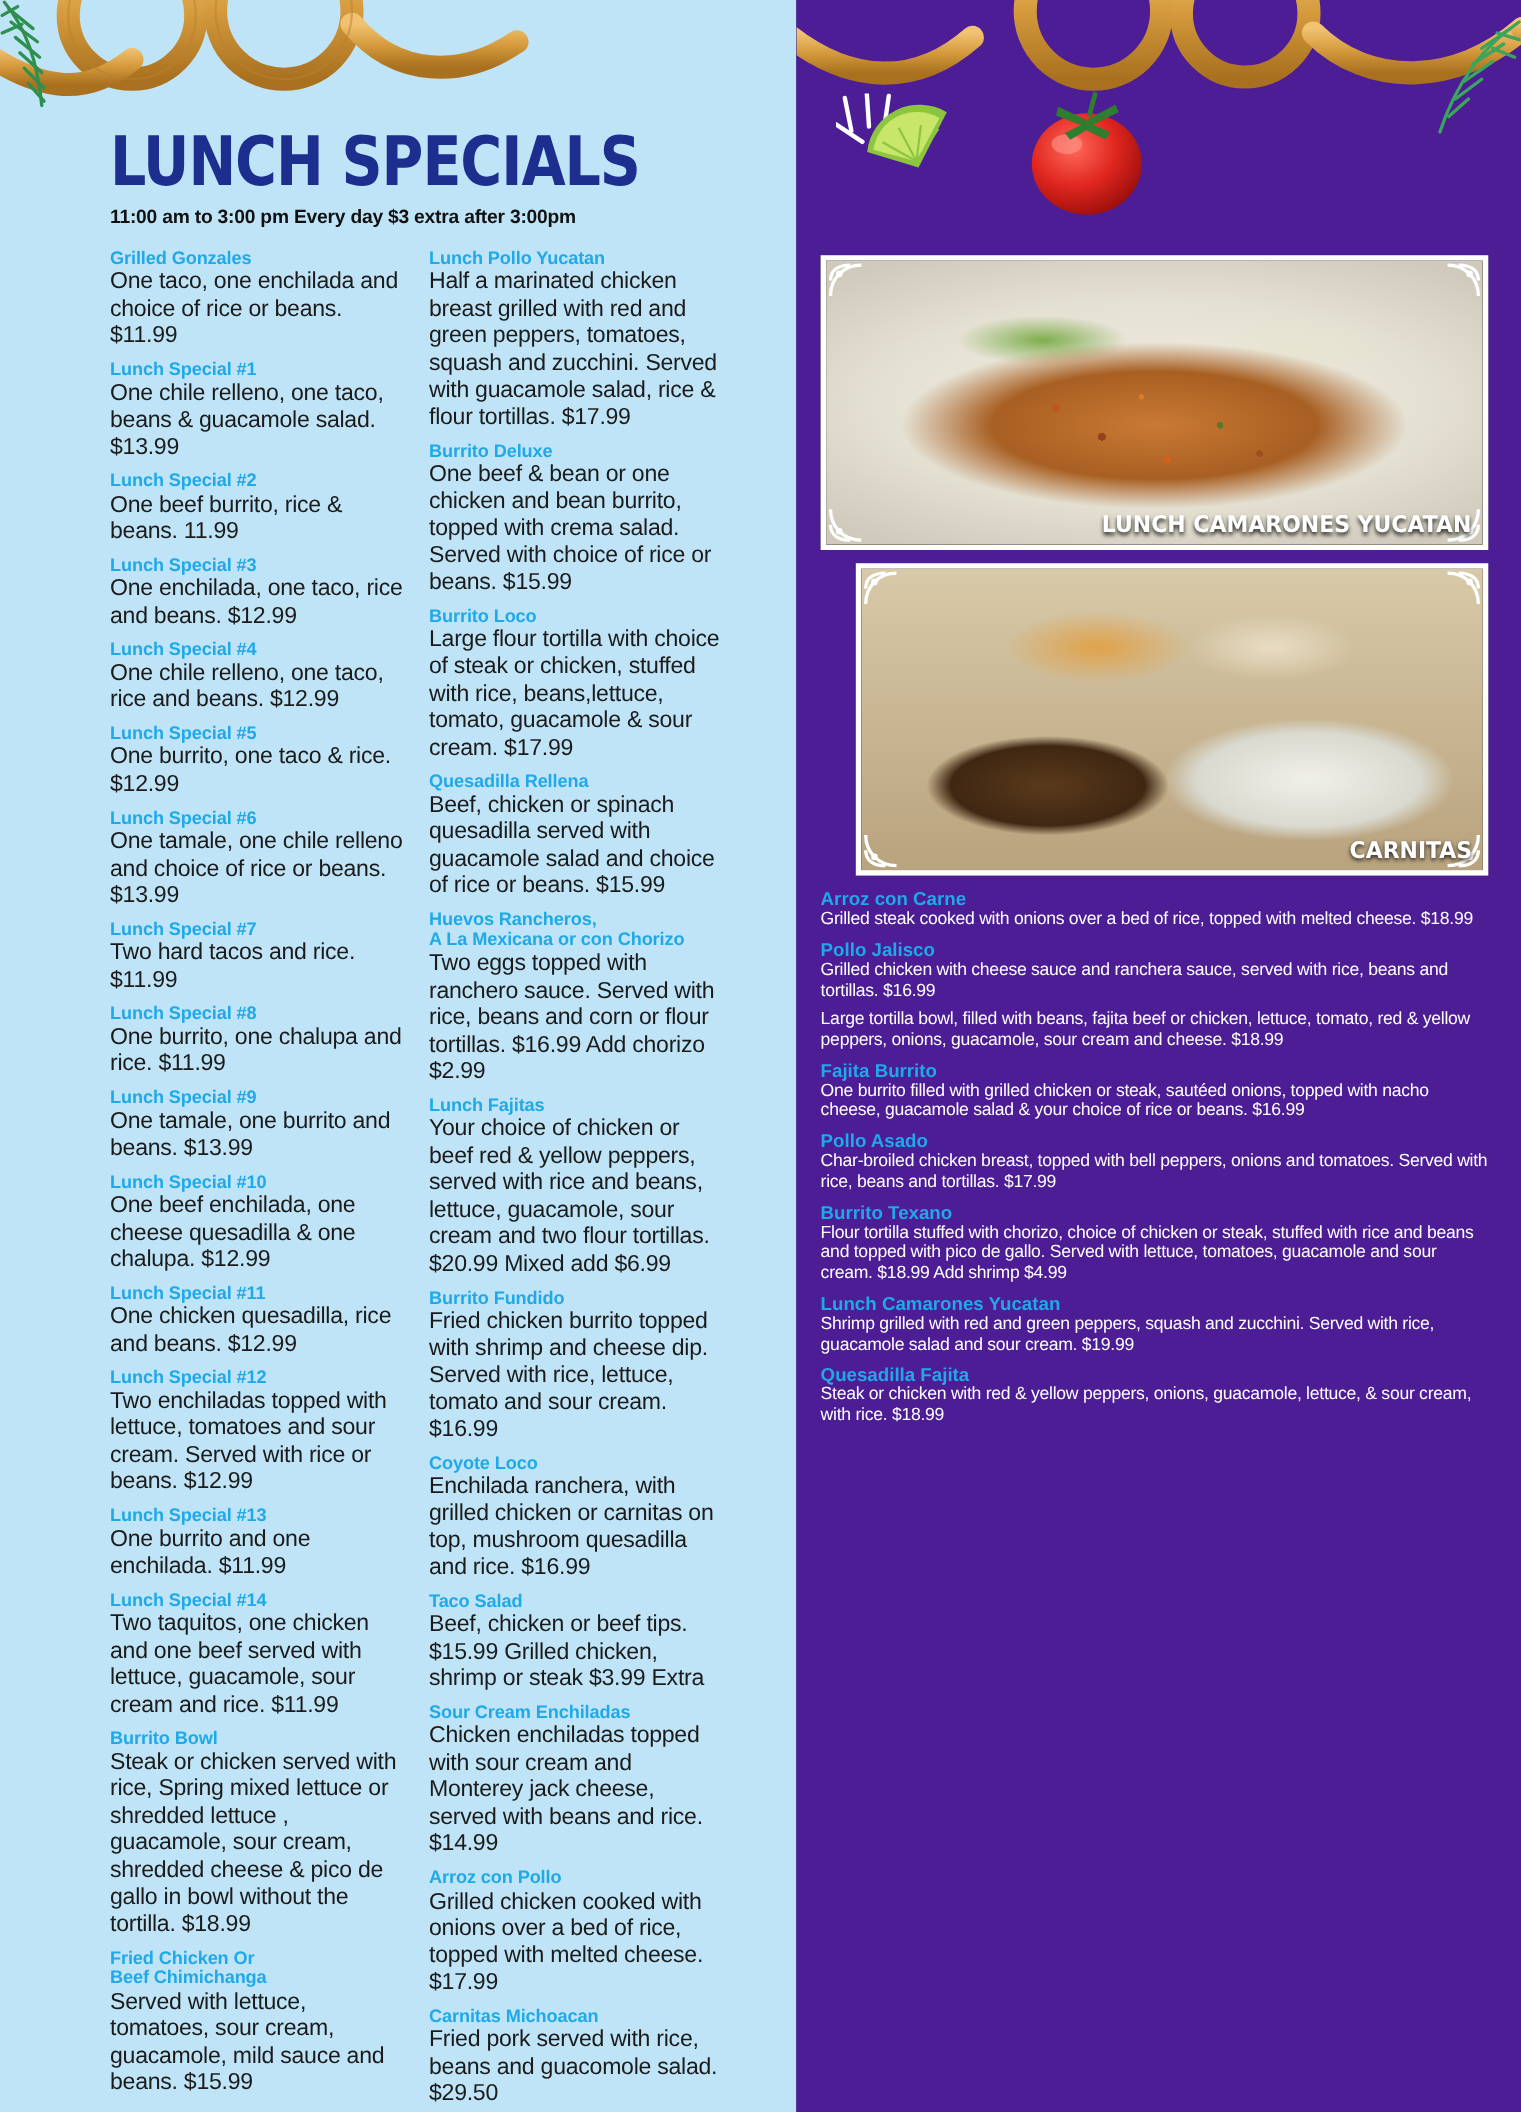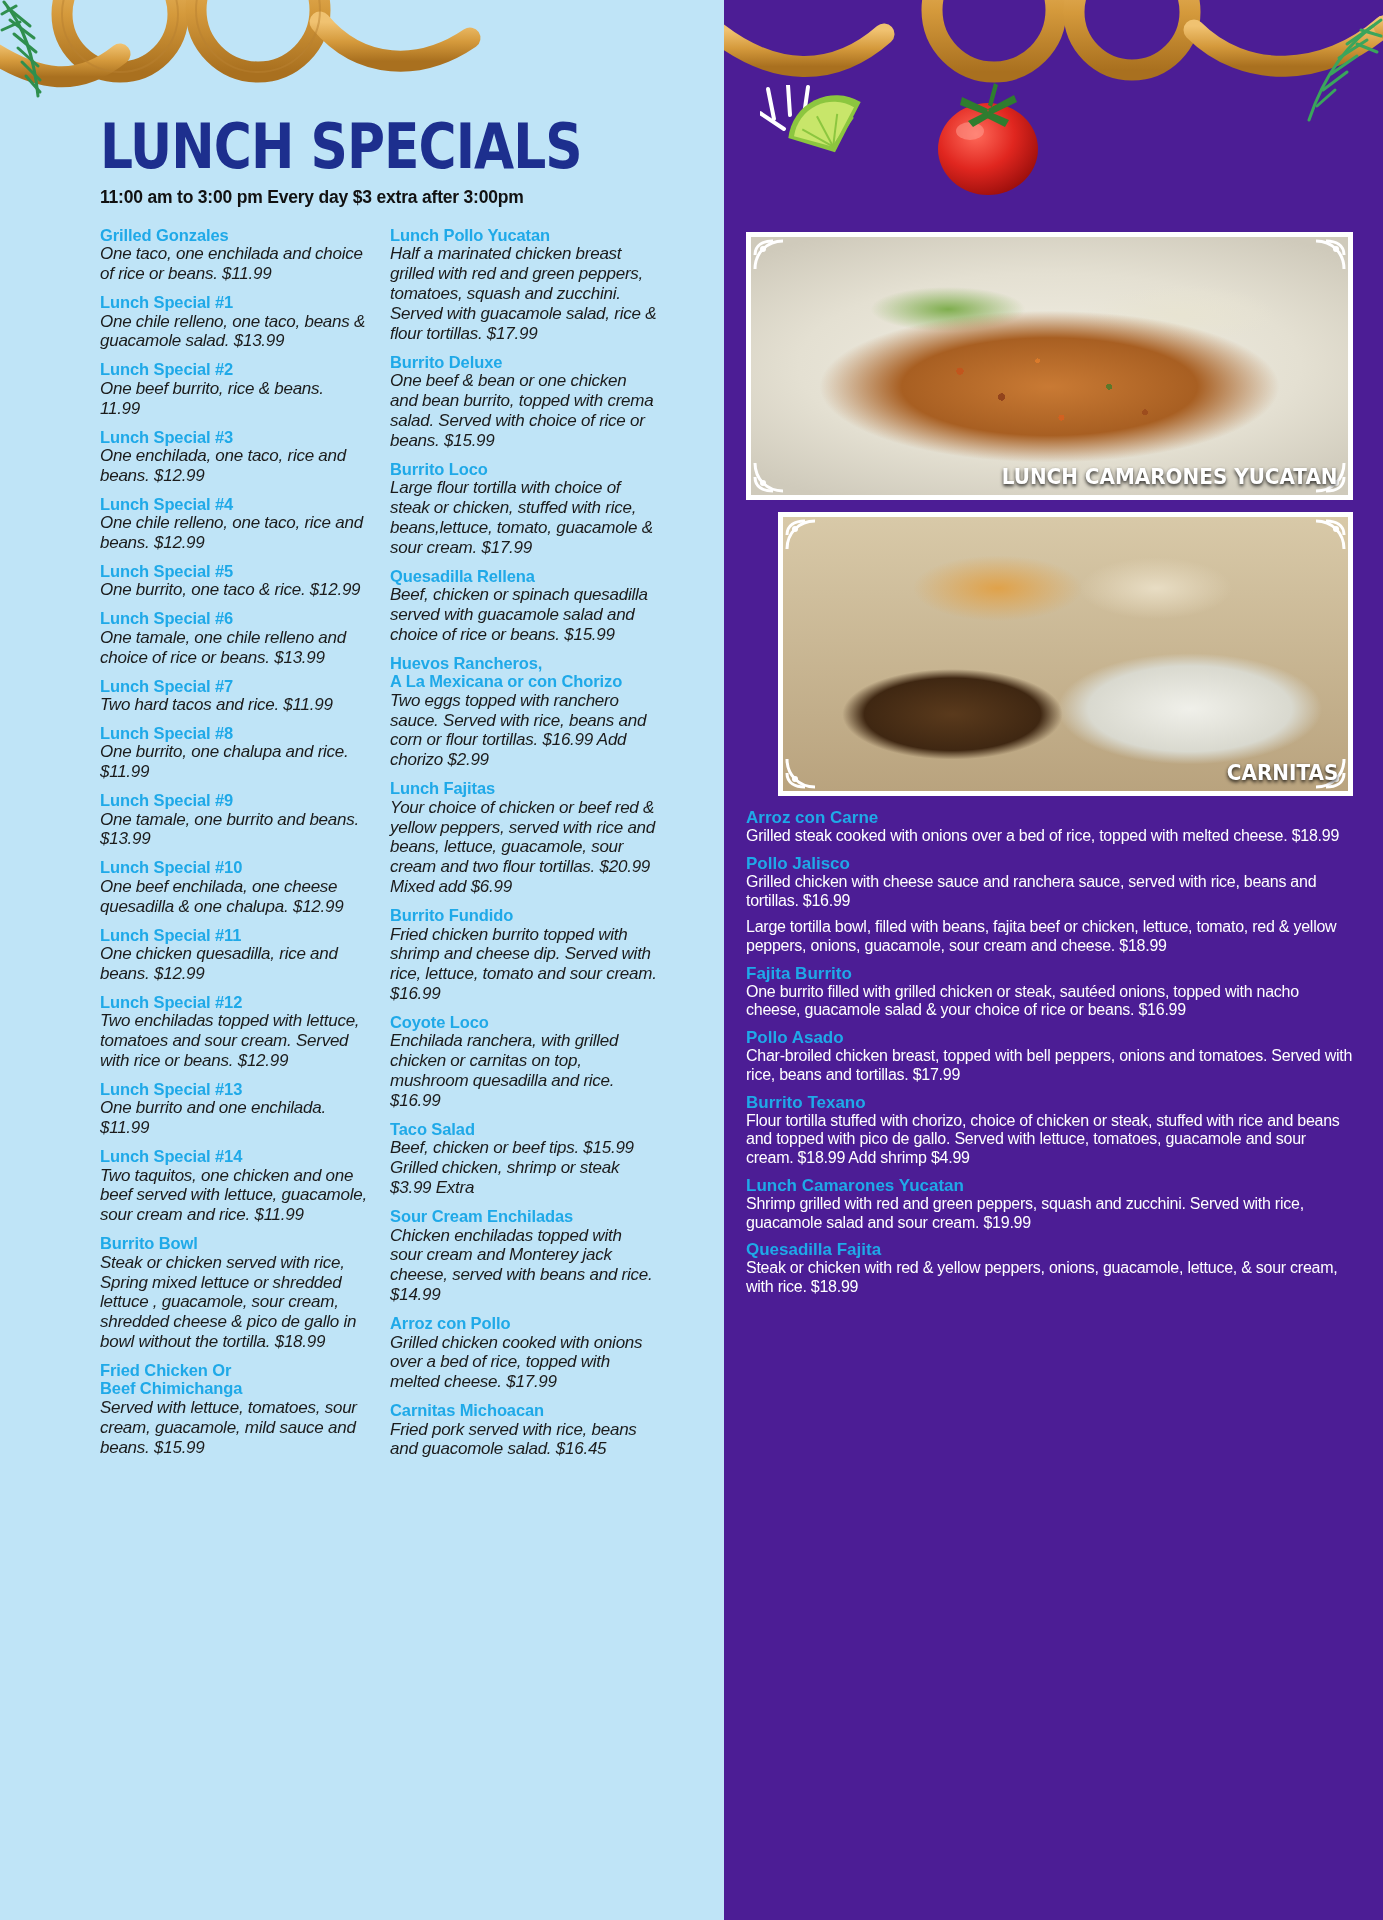--- a/index.html
+++ b/index.html
@@ -48,24 +48,23 @@
   .item { margin-bottom:9px; }
   .item-name {
     color:#1fa9e8;
     font-weight:bold;
     font-size:16.5px;
     line-height:1.12;
     letter-spacing:-0.1px;
   }
   .item-desc {
     color:#1b1b1b;
-    font-size:17px;
+    font-size:21px;
     line-height:1.17;
     letter-spacing:-0.25px;
-    font-style:italic;
   }
 
   
   .right {
     flex:1; height:100%;
     background:#4c1d95;
     position:relative;
     padding:0;
   }
   .right-inner { padding:232px 30px 0 22px; }
@@ -323,21 +322,21 @@
           <div class="item">
               <div class="item-name">Sour Cream Enchiladas</div>
               <div class="item-desc">Chicken enchiladas topped with sour cream and Monterey jack cheese, served with beans and rice. $14.99</div>
             </div>
           <div class="item">
               <div class="item-name">Arroz con Pollo</div>
               <div class="item-desc">Grilled chicken cooked with onions over a bed of rice, topped with melted cheese. $17.99</div>
             </div>
           <div class="item">
               <div class="item-name">Carnitas Michoacan</div>
-              <div class="item-desc">Fried pork served with rice, beans and guacomole salad. $16.45</div>
+              <div class="item-desc">Fried pork served with rice, beans and guacomole salad. $29.50</div>
             </div>
         </div>
       </div>
     </div>
   </div>
 
   <div class="right">
 
     <div class="rope-band">
       <svg width="755" height="118" viewBox="0 0 755 118">

